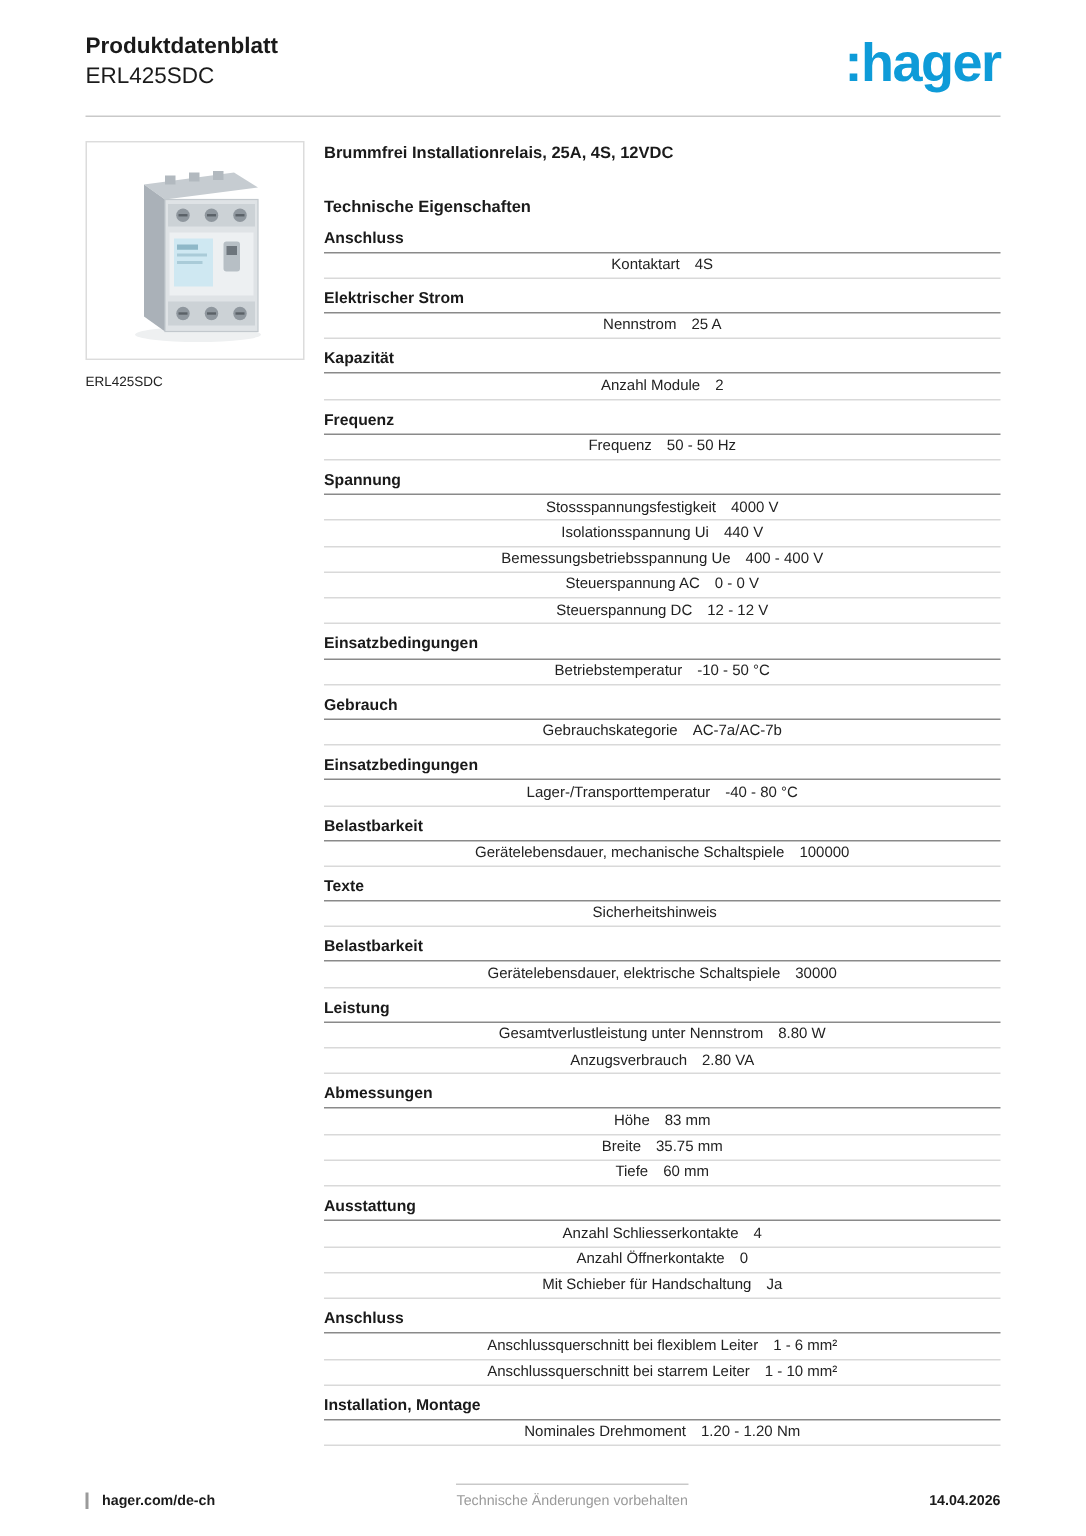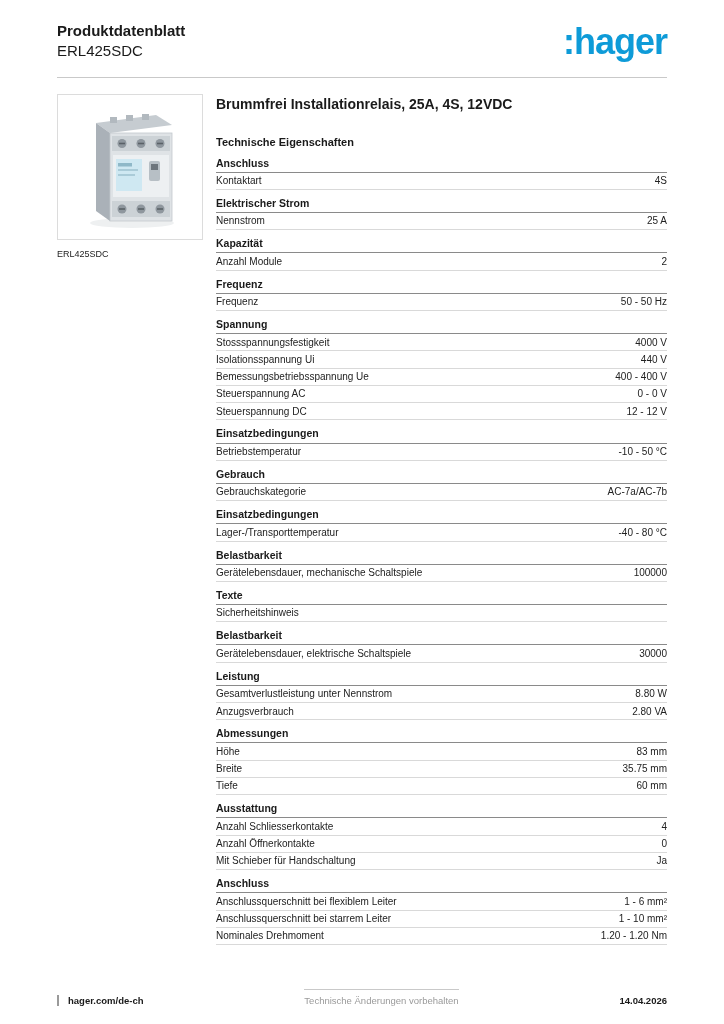--- a/index.html
+++ b/index.html
@@ -39,35 +39,35 @@
   .image-col { width: 146px; flex-shrink: 0; }
   .image-box {
     width: 146px; height: 146px;
     border: 1px solid #dcdcdc;
     background: #ffffff;
     overflow: hidden;
   }
   .image-caption { font-size: 9px; color: #222; margin-top: 9px; }
 
   .specs { flex: 1; min-width: 0; }
-  .product-title { font-size: 14px; font-weight: bold; margin-top: 2px; }
+  .product-title { font-size: 11px; font-weight: bold; margin-top: 2px; }
   .specs-heading { font-size: 11px; font-weight: bold; margin-top: 24px; }
 
   
   .sections { margin-top: 2px; }
   .section-title {
     font-size: 10.5px;
     font-weight: bold;
     padding: 7px 0 3px 0;
     border-bottom: 1px solid #8a8a8a;
     line-height: 1.15;
   }
   .spec-row {
     display: flex;
-    justify-content: space-between;
+    justify-content: center;
     align-items: baseline;
     padding: 2.5px 0 2px 0;
     border-bottom: 1px solid #d9d9d9;
     font-size: 10px;
     line-height: 1.18;
     color: #222;
   }
   .spec-label { padding-right: 10px; }
   .spec-value { text-align: right; max-width: 62%; flex-shrink: 0; }
 
@@ -362,20 +362,21 @@
         <span class="spec-value">1 - 6 mm²</span>
       </div>
                 <div class="spec-row">
         <span class="spec-label">Anschlussquerschnitt bei starrem Leiter</span>
         <span class="spec-value">1 - 10 mm²</span>
       </div>
               </div>
   </section>
 
   <section class="section">
+    <h3 class="section-title">Installation, Montage</h3>
     <div class="rows">
 
     <div class="spec-row">
         <span class="spec-label">Nominales Drehmoment</span>
         <span class="spec-value">1.20 - 1.20 Nm</span>
       </div>
               </div>
   </section>
 </div>
       </section>

